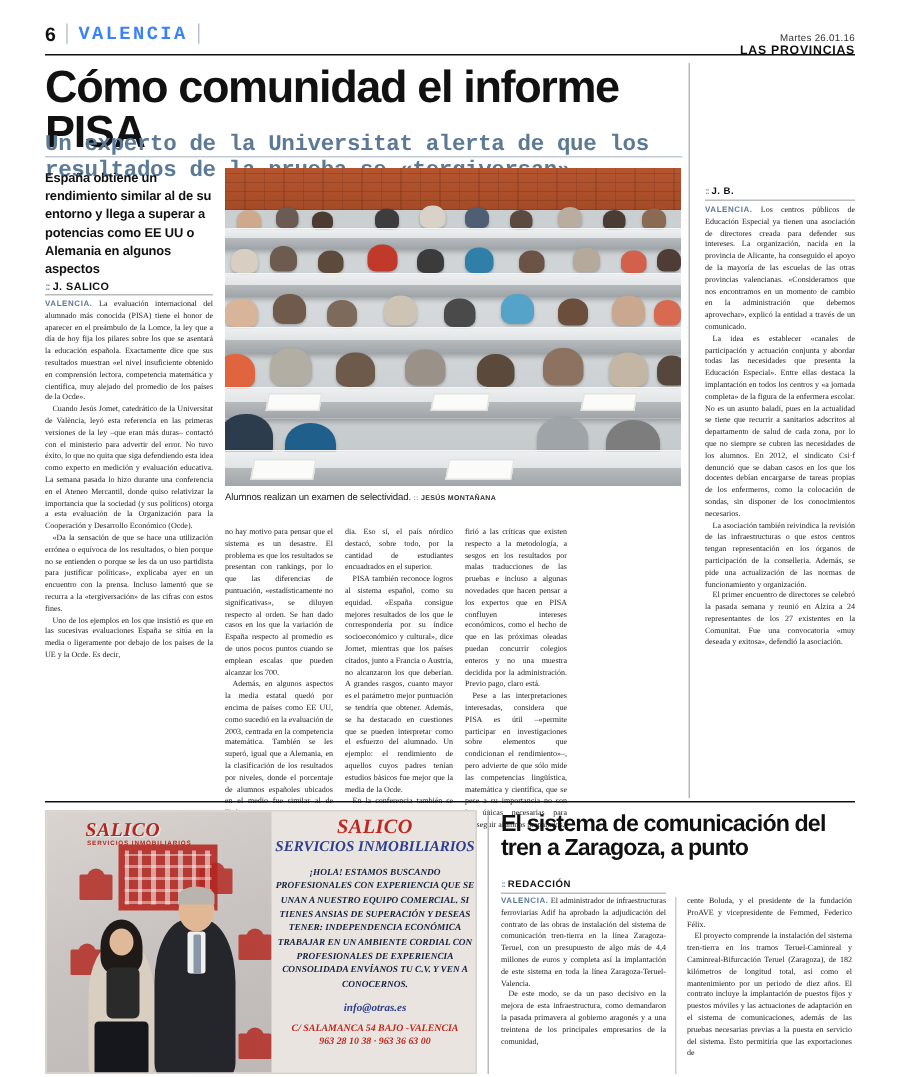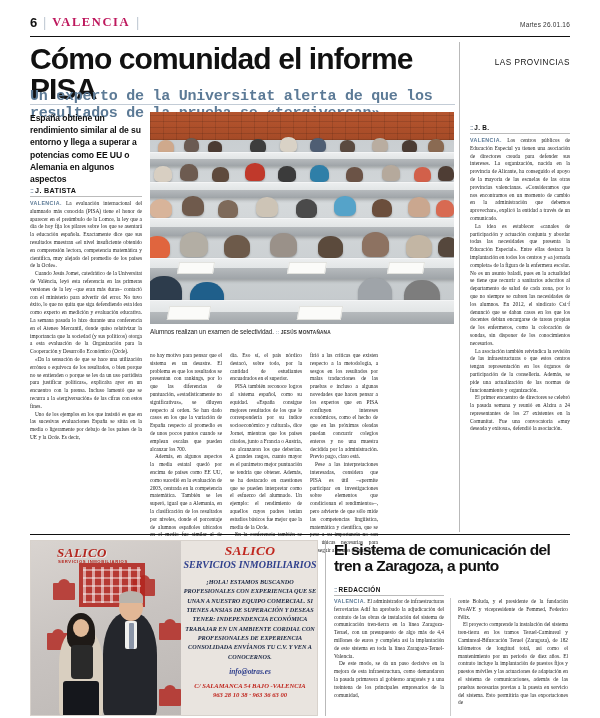--- a/index.html
+++ b/index.html
@@ -20,32 +20,32 @@
     position: absolute; left: 30px; top: 14px; width: 540px; height: 22px;
     display: flex; align-items: baseline; justify-content: space-between;
   }
   .folio-left { display: flex; align-items: center; gap: 6px; }
   .folio-num {
     font-family: "Liberation Sans", sans-serif;
     font-weight: bold; font-size: 13px; color: #111;
   }
   .folio-rule { color: #a8b4c2; font-size: 15px; font-weight: 300; }
   .section-name {
-    font-family: Liberation Serif, serif;
+    font-family: Liberation Mono, monospace;
     font-weight: bold; font-size: 12.5px; letter-spacing: 1.6px;
-    color: #be185d;
+    color: #3b82f6;
   }
   .folio-right { text-align: right; line-height: 1.05; }
   .date-line {
     font-family: "Liberation Sans", sans-serif;
     font-size: 6.5px; color: #333; letter-spacing: .2px;
   }
   .paper-name {
     font-family: "Liberation Sans", sans-serif;
-    font-weight: normal; font-size: 8.2px; letter-spacing: .5px; color: #111; margin-top: 30px;
+    font-weight: bold; font-size: 8.2px; letter-spacing: .5px; color: #111;
   }
   .masthead-rule {
     position: absolute; left: 30px; top: 36px; width: 540px;
     border-top: 1px solid #111;
   }
 
   
   .vrule-right {
     position: absolute; left: 459px; top: 42px; width: 0; height: 490px;
     border-left: 1px solid #b9b9b9;
@@ -293,21 +293,21 @@
   <div class="masthead-rule"></div>
 
   <div class="headline">Cómo comunidad el informe PISA</div>
   <div class="subhead">Un experto de la Universitat alerta de que los resultados de la prueba se «tergiversan»</div>
   <div class="subhead-rule"></div>
 
   <div class="deck">España obtiene un rendimiento similar al de su entorno y llega a superar a potencias como EE UU o Alemania en algunos aspectos</div>
 
   <div class="byline">
     <span class="dots">::</span>
-    <span>J. BATISTA</span>
+    <span>J. SALICO</span>
   </div>
   <div class="byline-rule"></div>
 
   <div class="photo">
     <div class="wall"></div>
     <div class="hall"></div>
 
     <div class="seatrow" style="top:22px;">
       <div class="pupil" style="left:8px;  top:6px;  width:16px; height:14px; background:#cfa98c;"></div>
       <div class="pupil" style="left:34px; top:4px;  width:15px; height:14px; background:#6b5b52;"></div>

